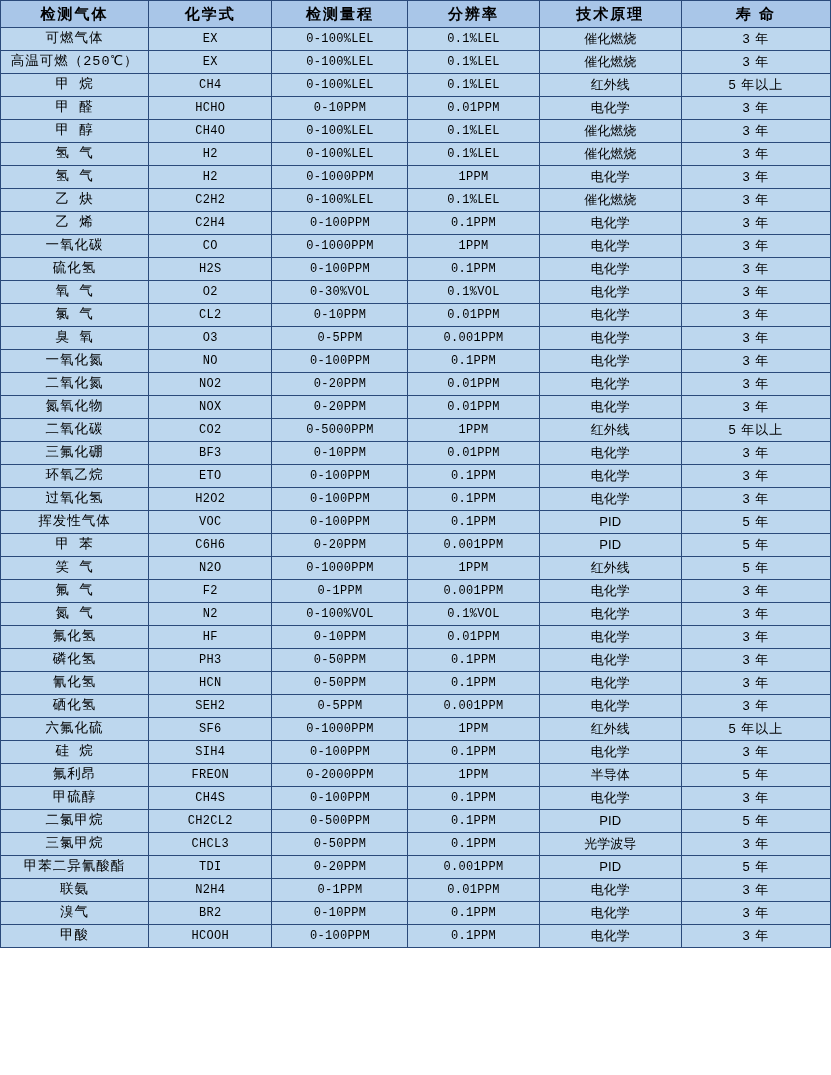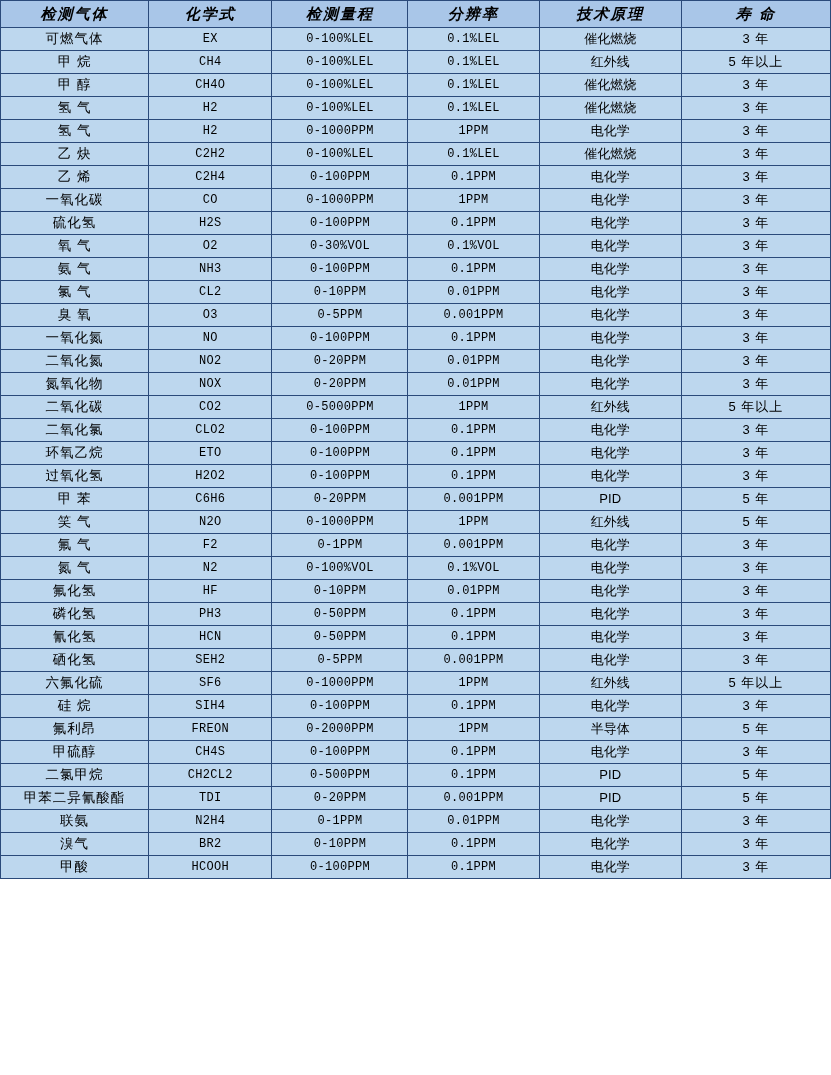--- a/index.html
+++ b/index.html
@@ -28,30 +28,30 @@
     white-space: nowrap;
   }
   #gas-table thead th {
     background: #a9c6e8;
     font-size: 15px;
     font-weight: bold;
     letter-spacing: 2px;
     height: 26px;
     line-height: 26px;
     color: #000;
-    font-style: italic;
   }
   #gas-table tbody td {
     background: #bdd7ee;
     font-size: 13px;
     color: #000;
   }
   #gas-table tbody td.col-name {
     font-size: 13.5px;
     letter-spacing: 1px;
+    font-family: Liberation Mono, monospace;
   }
   #gas-table tbody td.col-formula,
   #gas-table tbody td.col-range,
   #gas-table tbody td.col-res {
     font-family: "Liberation Mono", "DejaVu Sans Mono", monospace;
     font-size: 12px;
     letter-spacing: 0.3px;
   }
   #gas-table tbody td.col-life {
     letter-spacing: 1px;
@@ -88,26 +88,42 @@
   <tbody id="table-body">
       <tr>
         <td class="col-name">可燃气体</td>
         <td class="col-formula">EX</td>
         <td class="col-range">0-100%LEL</td>
         <td class="col-res">0.1%LEL</td>
         <td class="col-principle">催化燃烧</td>
         <td class="col-life">3 年</td>
       </tr>
       <tr>
+        <td class="col-name">高温可燃（250℃）</td>
+        <td class="col-formula">EX</td>
+        <td class="col-range">0-100%LEL</td>
+        <td class="col-res">0.1%LEL</td>
+        <td class="col-principle">催化燃烧</td>
+        <td class="col-life">3 年</td>
+      </tr>
+      <tr>
         <td class="col-name">甲 烷</td>
         <td class="col-formula">CH4</td>
         <td class="col-range">0-100%LEL</td>
         <td class="col-res">0.1%LEL</td>
         <td class="col-principle">红外线</td>
         <td class="col-life">5 年以上</td>
+      </tr>
+      <tr>
+        <td class="col-name">甲 醛</td>
+        <td class="col-formula">HCHO</td>
+        <td class="col-range">0-10PPM</td>
+        <td class="col-res">0.01PPM</td>
+        <td class="col-principle">电化学</td>
+        <td class="col-life">3 年</td>
       </tr>
       <tr>
         <td class="col-name">甲 醇</td>
         <td class="col-formula">CH4O</td>
         <td class="col-range">0-100%LEL</td>
         <td class="col-res">0.1%LEL</td>
         <td class="col-principle">催化燃烧</td>
         <td class="col-life">3 年</td>
       </tr>
       <tr>
@@ -160,28 +176,20 @@
       </tr>
       <tr>
         <td class="col-name">氧 气</td>
         <td class="col-formula">O2</td>
         <td class="col-range">0-30%VOL</td>
         <td class="col-res">0.1%VOL</td>
         <td class="col-principle">电化学</td>
         <td class="col-life">3 年</td>
       </tr>
       <tr>
-        <td class="col-name">氨 气</td>
-        <td class="col-formula">NH3</td>
-        <td class="col-range">0-100PPM</td>
-        <td class="col-res">0.1PPM</td>
-        <td class="col-principle">电化学</td>
-        <td class="col-life">3 年</td>
-      </tr>
-      <tr>
         <td class="col-name">氯 气</td>
         <td class="col-formula">CL2</td>
         <td class="col-range">0-10PPM</td>
         <td class="col-res">0.01PPM</td>
         <td class="col-principle">电化学</td>
         <td class="col-life">3 年</td>
       </tr>
       <tr>
         <td class="col-name">臭 氧</td>
         <td class="col-formula">O3</td>
@@ -216,42 +224,50 @@
       </tr>
       <tr>
         <td class="col-name">二氧化碳</td>
         <td class="col-formula">CO2</td>
         <td class="col-range">0-5000PPM</td>
         <td class="col-res">1PPM</td>
         <td class="col-principle">红外线</td>
         <td class="col-life">5 年以上</td>
       </tr>
       <tr>
-        <td class="col-name">二氧化氯</td>
-        <td class="col-formula">CLO2</td>
-        <td class="col-range">0-100PPM</td>
-        <td class="col-res">0.1PPM</td>
+        <td class="col-name">三氟化硼</td>
+        <td class="col-formula">BF3</td>
+        <td class="col-range">0-10PPM</td>
+        <td class="col-res">0.01PPM</td>
         <td class="col-principle">电化学</td>
         <td class="col-life">3 年</td>
       </tr>
       <tr>
         <td class="col-name">环氧乙烷</td>
         <td class="col-formula">ETO</td>
         <td class="col-range">0-100PPM</td>
         <td class="col-res">0.1PPM</td>
         <td class="col-principle">电化学</td>
         <td class="col-life">3 年</td>
       </tr>
       <tr>
         <td class="col-name">过氧化氢</td>
         <td class="col-formula">H2O2</td>
         <td class="col-range">0-100PPM</td>
         <td class="col-res">0.1PPM</td>
         <td class="col-principle">电化学</td>
         <td class="col-life">3 年</td>
+      </tr>
+      <tr>
+        <td class="col-name">挥发性气体</td>
+        <td class="col-formula">VOC</td>
+        <td class="col-range">0-100PPM</td>
+        <td class="col-res">0.1PPM</td>
+        <td class="col-principle">PID</td>
+        <td class="col-life">5 年</td>
       </tr>
       <tr>
         <td class="col-name">甲 苯</td>
         <td class="col-formula">C6H6</td>
         <td class="col-range">0-20PPM</td>
         <td class="col-res">0.001PPM</td>
         <td class="col-principle">PID</td>
         <td class="col-life">5 年</td>
       </tr>
       <tr>
@@ -344,20 +360,28 @@
       </tr>
       <tr>
         <td class="col-name">二氯甲烷</td>
         <td class="col-formula">CH2CL2</td>
         <td class="col-range">0-500PPM</td>
         <td class="col-res">0.1PPM</td>
         <td class="col-principle">PID</td>
         <td class="col-life">5 年</td>
       </tr>
       <tr>
+        <td class="col-name">三氯甲烷</td>
+        <td class="col-formula">CHCL3</td>
+        <td class="col-range">0-50PPM</td>
+        <td class="col-res">0.1PPM</td>
+        <td class="col-principle">光学波导</td>
+        <td class="col-life">3 年</td>
+      </tr>
+      <tr>
         <td class="col-name">甲苯二异氰酸酯</td>
         <td class="col-formula">TDI</td>
         <td class="col-range">0-20PPM</td>
         <td class="col-res">0.001PPM</td>
         <td class="col-principle">PID</td>
         <td class="col-life">5 年</td>
       </tr>
       <tr>
         <td class="col-name">联氨</td>
         <td class="col-formula">N2H4</td>

